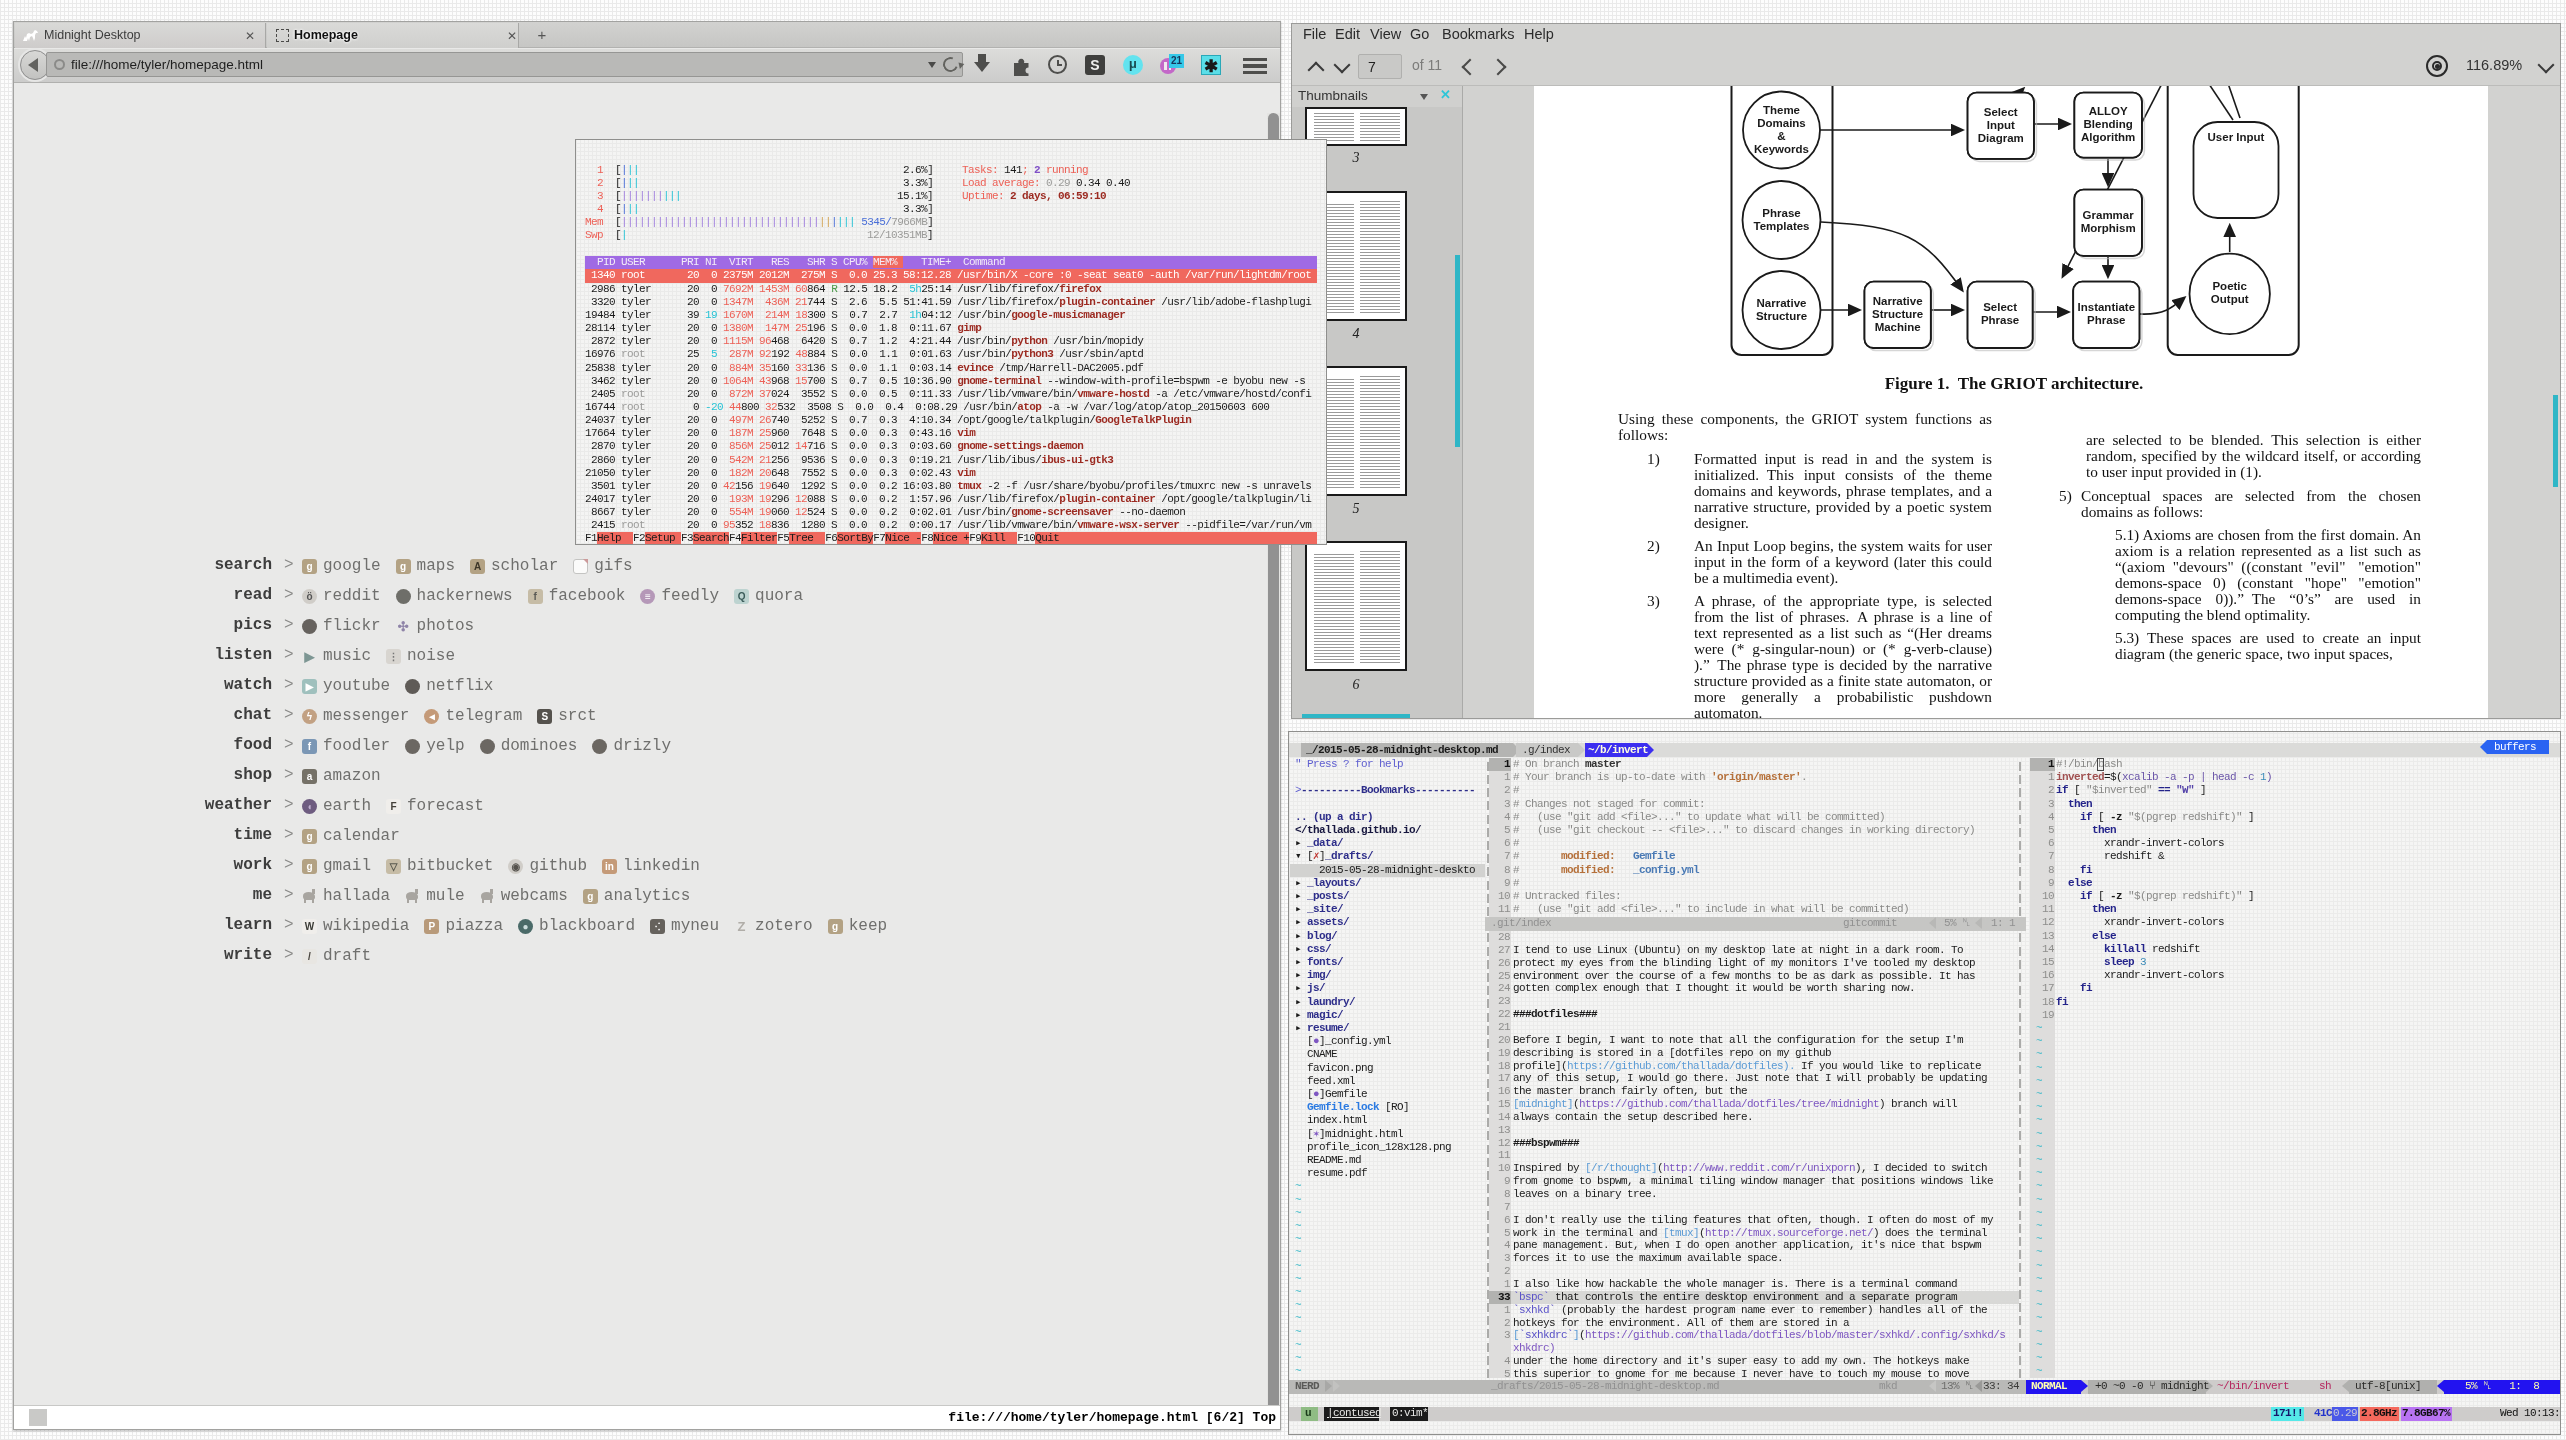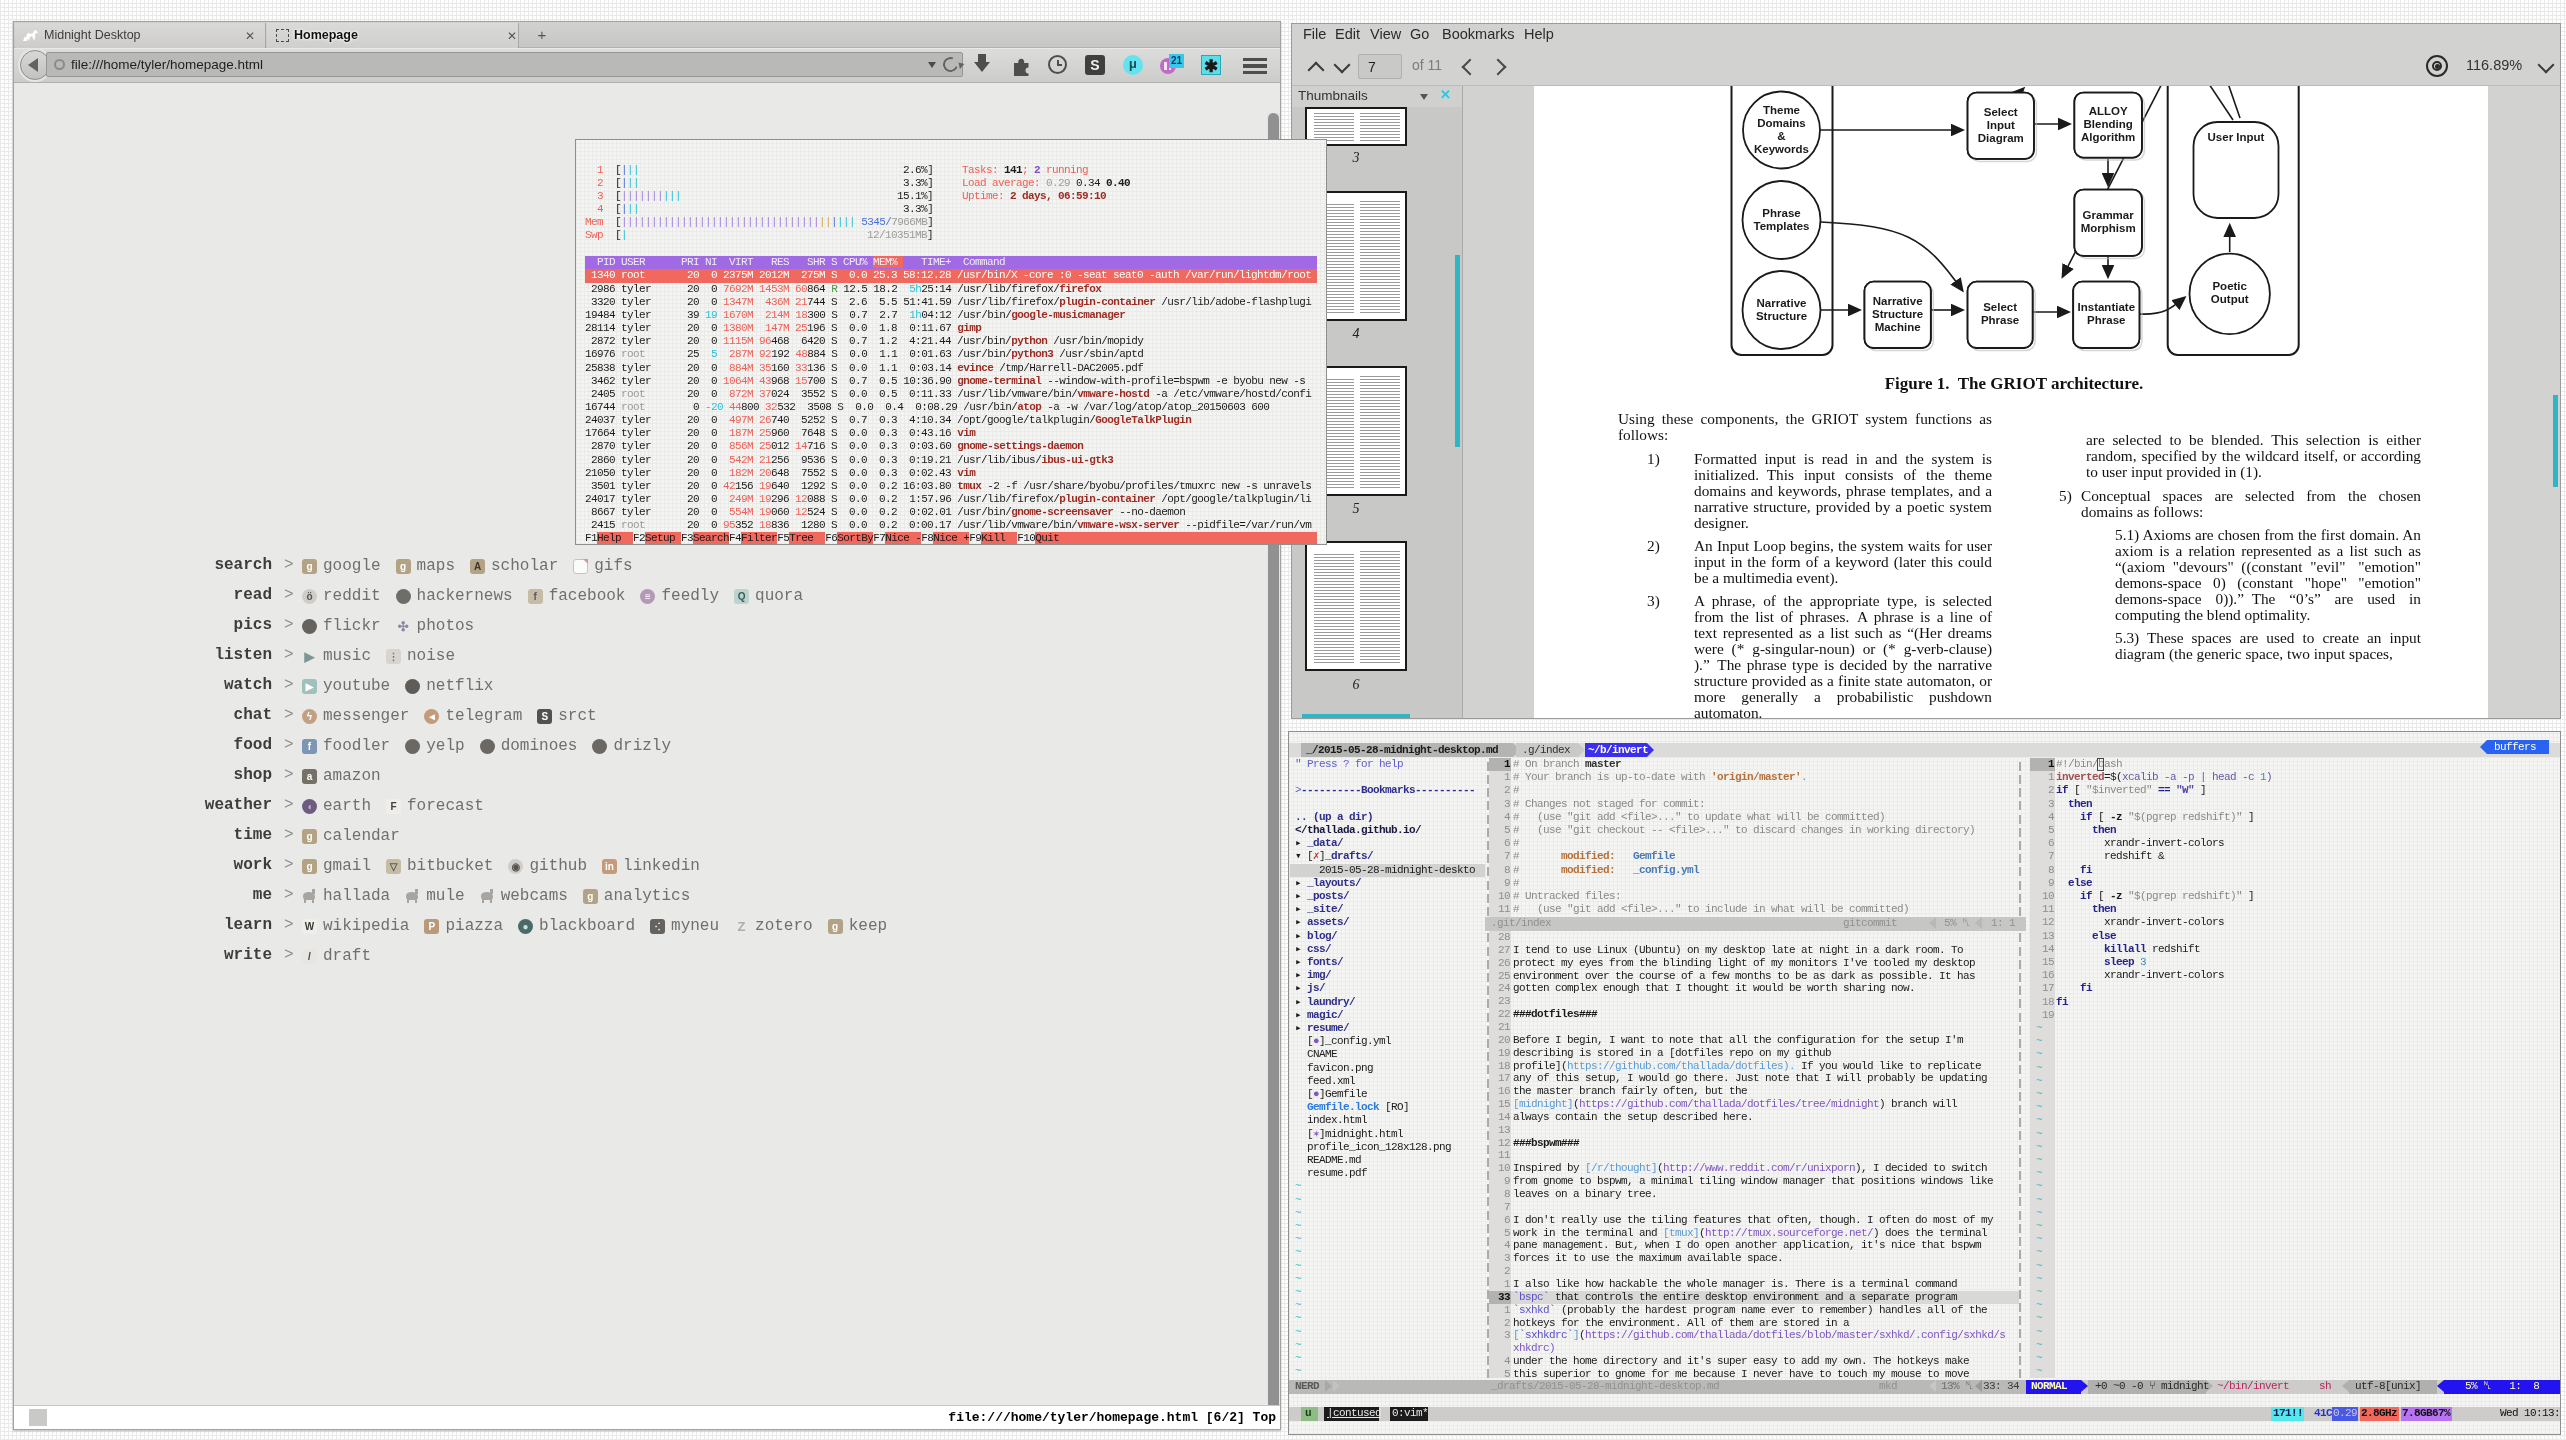--- a/index.html
+++ b/index.html
@@ -40,21 +40,21 @@
 .hgt{position:absolute;left:270px;color:#8a8a88}
 .hlinks{position:absolute;left:288px;display:flex;align-items:center;height:20px}
 .fav{display:inline-block;width:15px;height:15px;border-radius:3px;margin-right:6px;text-align:center;font-family:"Liberation Sans",sans-serif;font-size:10px;font-weight:bold;line-height:15px;color:#fff;flex:none}
 .fav.cir{border-radius:50%}
 .lk{color:#6f6f6d;margin-right:15px}
 
 #htop{left:575px;top:139px;width:752px;height:406px;background:#f4f4f3;border:1px solid #8f8f8d;
 background-image:repeating-linear-gradient(0deg,#eaeae9 0 1px,rgba(0,0,0,0) 1px 4px),repeating-linear-gradient(90deg,#eaeae9 0 1px,rgba(0,0,0,0) 1px 4px)}
 .hl{position:absolute;white-space:pre;font-family:"Liberation Mono",monospace;font-size:11px;letter-spacing:-0.6px;line-height:13.15px;color:#1b1b1b}
 .sal{color:#ed6157}.cyn{color:#27c3d5}.pur{color:#9f7ddd}.blu{color:#4a6fd8}.gry{color:#9b9b99}.orn{color:#d2a353}
-.drd{color:#9c2b22;font-weight:bold}.pp{color:#8050c8;font-weight:bold}.bld{font-weight:bold}
+.drd{color:#9c2b22;font-weight:bold}.pp{color:#8050c8;font-weight:bold}.bld{font-weight:normal}
 .grn{color:#4a9a4a}
 
 #pdf{left:1291px;top:23px;width:1270px;height:696px;background:#d2d2d0;border:1px solid #9b9b99}
 #pmenu{position:absolute;left:0;top:0;width:100%;height:23px;background:#d2d2d0;font-size:14.5px;color:#2b2b2b}
 #pmenu span{margin-right:0px;position:absolute;top:2px}
 #ptool{position:absolute;left:0;top:23px;width:100%;height:39px;background:#d2d2d0;border-bottom:1px solid #bcbcba}
 .chev{position:absolute;width:12px;height:12px;border:2.5px solid #3a3a3a;border-top:none;border-right:none}
 .cup{transform:rotate(135deg)}.cdn{transform:rotate(-45deg)}.clf{transform:rotate(45deg)}.crt{transform:rotate(-135deg)}
 #pgfield{position:absolute;left:66px;top:7px;width:44px;height:25px;background:#c9c9c7;border:1px solid #b0b0ae;border-radius:2px;font-size:14px;color:#222;padding-left:9px;line-height:24px}
 #sbar{position:absolute;left:0;top:62px;width:171px;height:633px;background:#c8c8c6;border-right:1px solid #aaaaa8}
@@ -755,16 +755,16 @@
     <div class="hl" style="left:9px;top:221.50px;">25838 tyler      20  0  <span class="sal">884M</span> <span class="sal">35</span>160 <span class="sal">33</span>136 S  0.0  1.1  0:03.14 <span class="drd">evince</span> /tmp/Harrell-DAC2005.pdf</div>
     <div class="hl" style="left:9px;top:234.65px;"> 3462 tyler      20  0 <span class="sal">1064M</span> <span class="sal">43</span>968 <span class="sal">15</span>700 S  0.7  0.5 10:36.90 <span class="drd">gnome-terminal</span> --window-with-profile=bspwm -e byobu new -s</div>
     <div class="hl" style="left:9px;top:247.80px;"> 2405 <span class="gry">root     </span>  20  0  <span class="sal">872M</span> <span class="sal">37</span>024  3552 S  0.0  0.5  0:11.33 /usr/lib/vmware/bin/<span class="drd">vmware-hostd</span> -a /etc/vmware/hostd/confi</div>
     <div class="hl" style="left:9px;top:260.95px;">16744 <span class="gry">root     </span>   0 <span class="cyn">-20</span> <span class="sal">44</span>800 <span class="sal">32</span>532  3508 S  0.0  0.4  0:08.29 /usr/bin/<span class="drd">atop</span> -a -w /var/log/atop/atop_20150603 600</div>
     <div class="hl" style="left:9px;top:274.10px;">24037 tyler      20  0  <span class="sal">497M</span> <span class="sal">26</span>740  5252 S  0.7  0.3  4:10.34 /opt/google/talkplugin/<span class="drd">GoogleTalkPlugin</span></div>
     <div class="hl" style="left:9px;top:287.25px;">17664 tyler      20  0  <span class="sal">187M</span> <span class="sal">25</span>960  7648 S  0.0  0.3  0:43.16 <span class="drd">vim</span></div>
     <div class="hl" style="left:9px;top:300.40px;"> 2870 tyler      20  0  <span class="sal">856M</span> <span class="sal">25</span>012 <span class="sal">14</span>716 S  0.0  0.3  0:03.60 <span class="drd">gnome-settings-daemon</span></div>
     <div class="hl" style="left:9px;top:313.55px;"> 2860 tyler      20  0  <span class="sal">542M</span> <span class="sal">21</span>256  9536 S  0.0  0.3  0:19.21 /usr/lib/ibus/<span class="drd">ibus-ui-gtk3</span></div>
     <div class="hl" style="left:9px;top:326.70px;">21050 tyler      20  0  <span class="sal">182M</span> <span class="sal">20</span>648  7552 S  0.0  0.3  0:02.43 <span class="drd">vim</span></div>
     <div class="hl" style="left:9px;top:339.85px;"> 3501 tyler      20  0 <span class="sal">42</span>156 <span class="sal">19</span>640  1292 S  0.0  0.2 16:03.80 <span class="drd">tmux</span> -2 -f /usr/share/byobu/profiles/tmuxrc new -s unravels</div>
-    <div class="hl" style="left:9px;top:353.00px;">24017 tyler      20  0  <span class="sal">249M</span> <span class="sal">19</span>296 <span class="sal">12</span>088 S  0.0  0.2  1:57.96 /usr/lib/firefox/<span class="drd">plugin-container</span> /opt/google/talkplugin/li</div>
+    <div class="hl" style="left:9px;top:353.00px;">24017 tyler      20  0  <span class="sal">193M</span> <span class="sal">19</span>296 <span class="sal">12</span>088 S  0.0  0.2  1:57.96 /usr/lib/firefox/<span class="drd">plugin-container</span> /opt/google/talkplugin/li</div>
     <div class="hl" style="left:9px;top:366.15px;"> 8667 tyler      20  0  <span class="sal">554M</span> <span class="sal">19</span>060 <span class="sal">12</span>524 S  0.0  0.2  0:02.01 /usr/bin/<span class="drd">gnome-screensaver</span> --no-daemon</div>
     <div class="hl" style="left:9px;top:379.30px;"> 2415 <span class="gry">root     </span>  20  0 <span class="sal">95</span>352 <span class="sal">18</span>836  1280 S  0.0  0.2  0:00.17 /usr/lib/vmware/bin/<span class="drd">vmware-wsx-server</span> --pidfile=/var/run/vm</div>
     <div class="hl" style="left:9px;top:392.45px;">F1<span style="background:#f0685e;color:#1b1b1b">Help  </span>F2<span style="background:#f0685e;color:#1b1b1b">Setup </span>F3<span style="background:#f0685e;color:#1b1b1b">Search</span>F4<span style="background:#f0685e;color:#1b1b1b">Filter</span>F5<span style="background:#f0685e;color:#1b1b1b">Tree  </span>F6<span style="background:#f0685e;color:#1b1b1b">SortBy</span>F7<span style="background:#f0685e;color:#1b1b1b">Nice -</span>F8<span style="background:#f0685e;color:#1b1b1b">Nice +</span>F9<span style="background:#f0685e;color:#1b1b1b">Kill  </span>F10<span style="background:#f0685e;color:#1b1b1b">Quit</span><span style="background:#f0685e">                                           </span></div>
   </div>
 </body></html>

